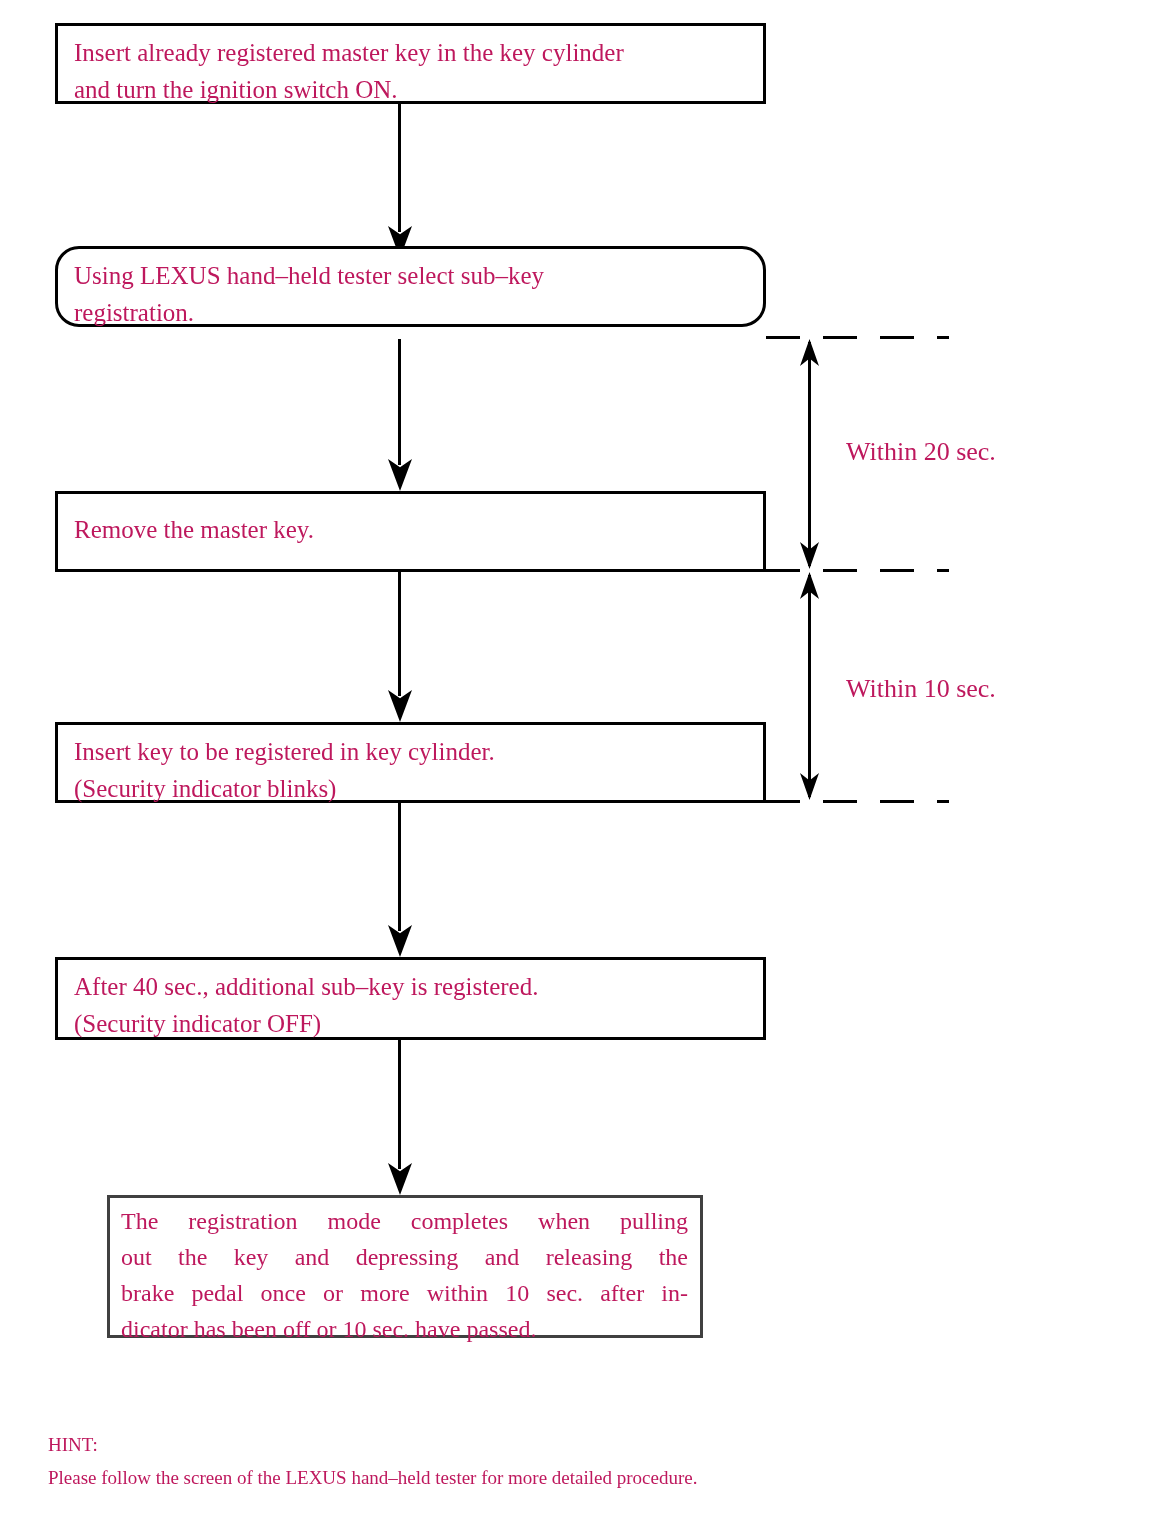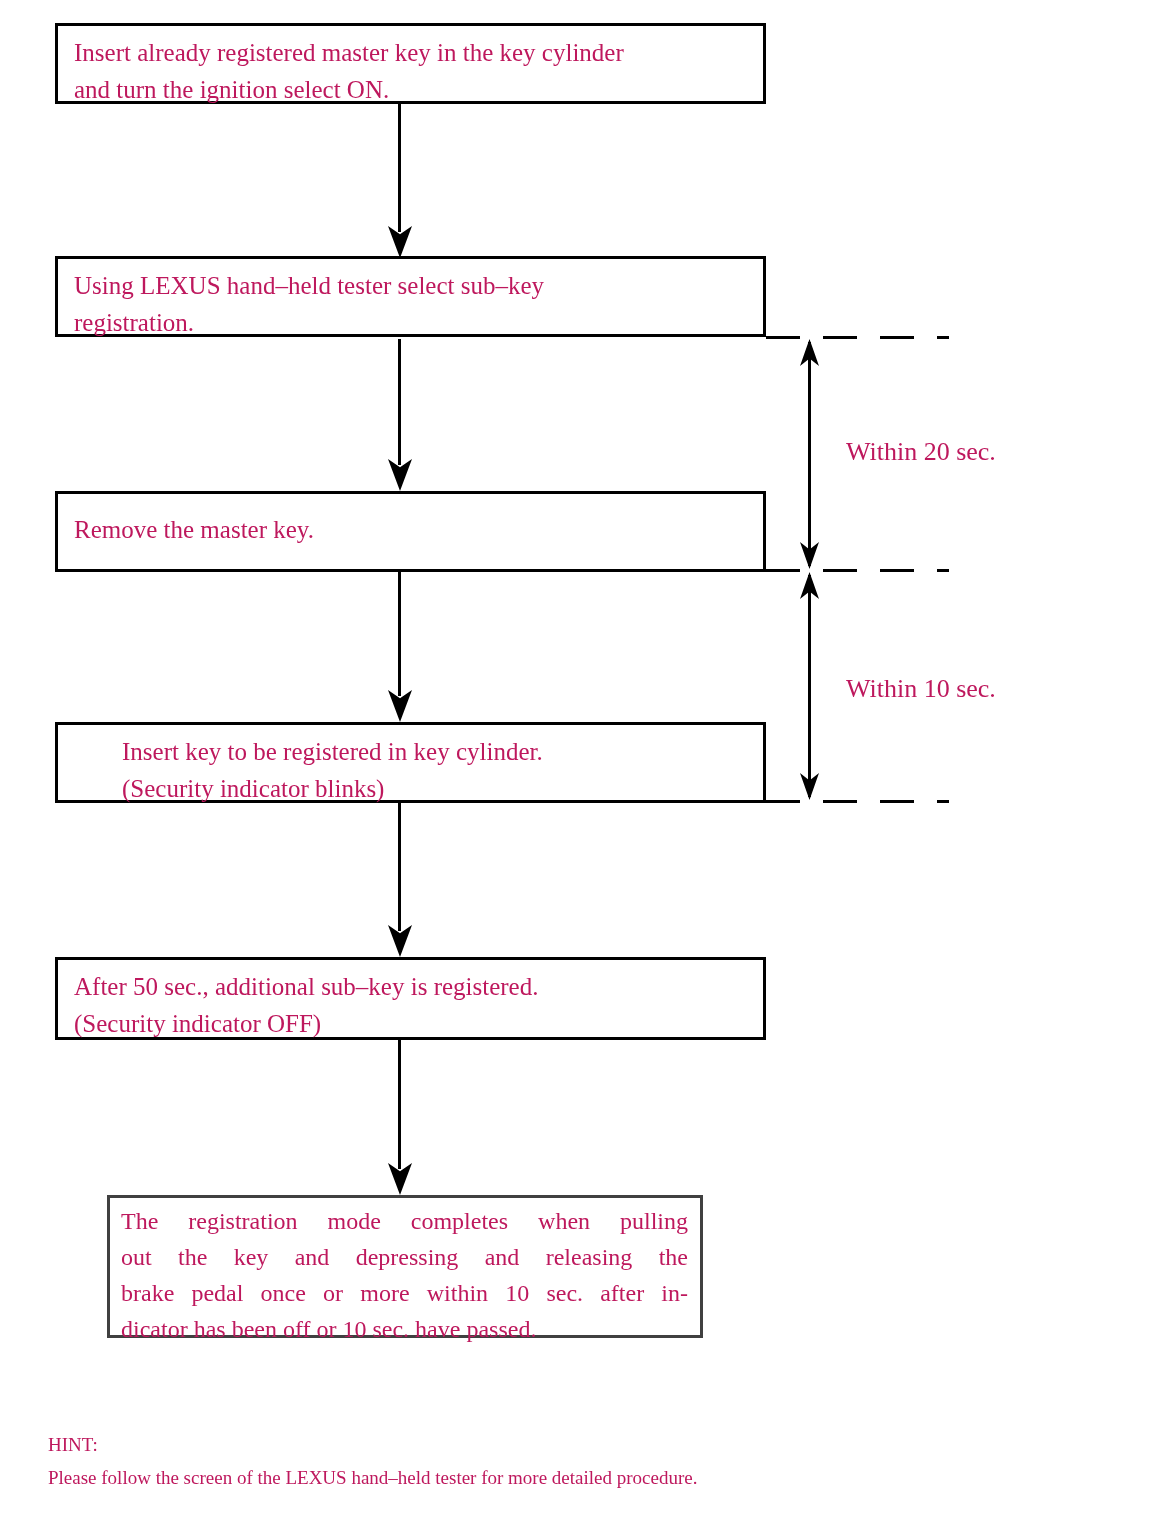--- a/index.html
+++ b/index.html
@@ -138,30 +138,30 @@
   .hint-body { white-space: nowrap; }
 </style>
 </head>
 <body>
 
 <div class="canvas">
 
   <div class="step-box" style="top:23px; height:81px;">
     <div class="step-text">
       <div class="line">Insert already registered master key in the key cylinder</div>
-      <div class="line">and turn the ignition select ON.</div>
+      <div class="line">and turn the ignition switch ON.</div>
     </div>
   </div>
 
   <div class="flow-arrow" style="top:104px; height:154px;">
     <div class="stem"></div>
     <div class="head"></div>
   </div>
 
-  <div class="step-box" style="top:256px; height:81px;">
+  <div class="step-box" style="top:246px; height:81px;border-radius:24px;">
     <div class="step-text">
       <div class="line">Using LEXUS hand–held tester select sub–key</div>
       <div class="line">registration.</div>
     </div>
   </div>
 
   <div class="flow-arrow" style="top:339px; height:152px;">
     <div class="stem"></div>
     <div class="head"></div>
   </div>
@@ -170,35 +170,35 @@
     <div class="step-text">
       <div class="line">Remove the master key.</div>
     </div>
   </div>
 
   <div class="flow-arrow" style="top:572px; height:150px;">
     <div class="stem"></div>
     <div class="head"></div>
   </div>
 
-  <div class="step-box" style="top:722px; height:81px;padding-left:48px;">
+  <div class="step-box" style="top:722px; height:81px;">
     <div class="step-text">
       <div class="line">Insert key to be registered in key cylinder.</div>
       <div class="line">(Security indicator blinks)</div>
     </div>
   </div>
 
   <div class="flow-arrow" style="top:803px; height:154px;">
     <div class="stem"></div>
     <div class="head"></div>
   </div>
 
   <div class="step-box" style="top:957px; height:83px;">
     <div class="step-text">
-      <div class="line">After 50 sec., additional sub–key is registered.</div>
+      <div class="line">After 40 sec., additional sub–key is registered.</div>
       <div class="line">(Security indicator OFF)</div>
     </div>
   </div>
 
   <div class="flow-arrow" style="top:1040px; height:155px;">
     <div class="stem"></div>
     <div class="head"></div>
   </div>
 
   <div class="final-box">

